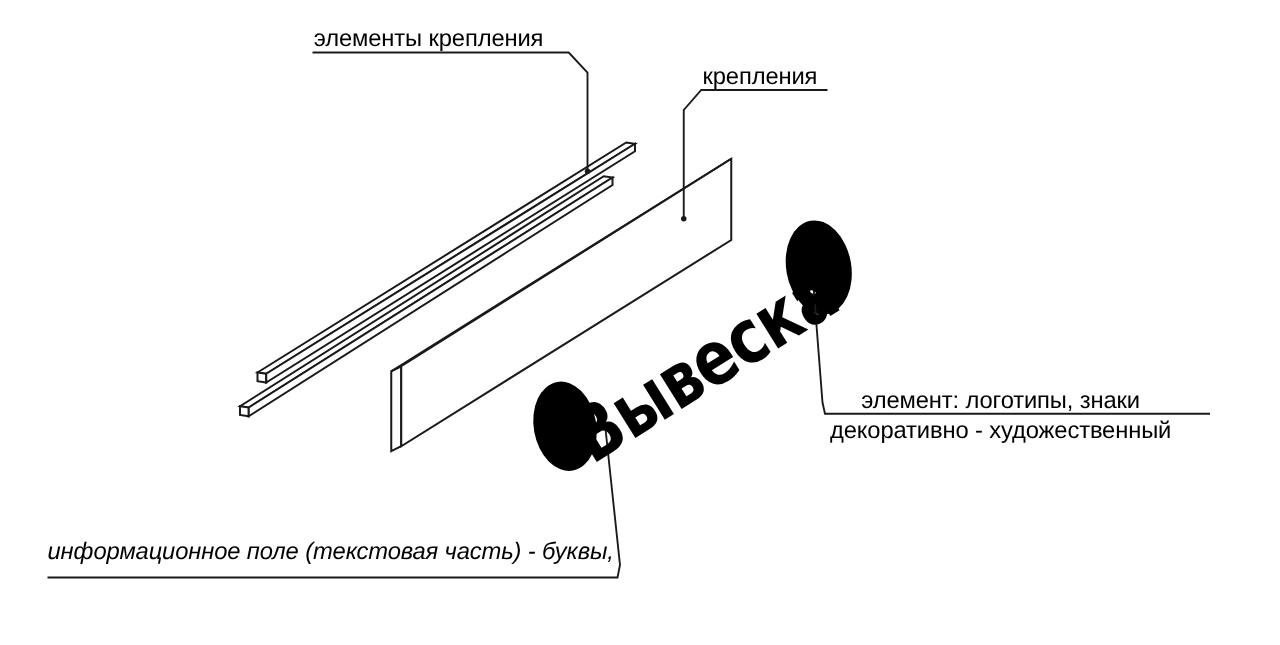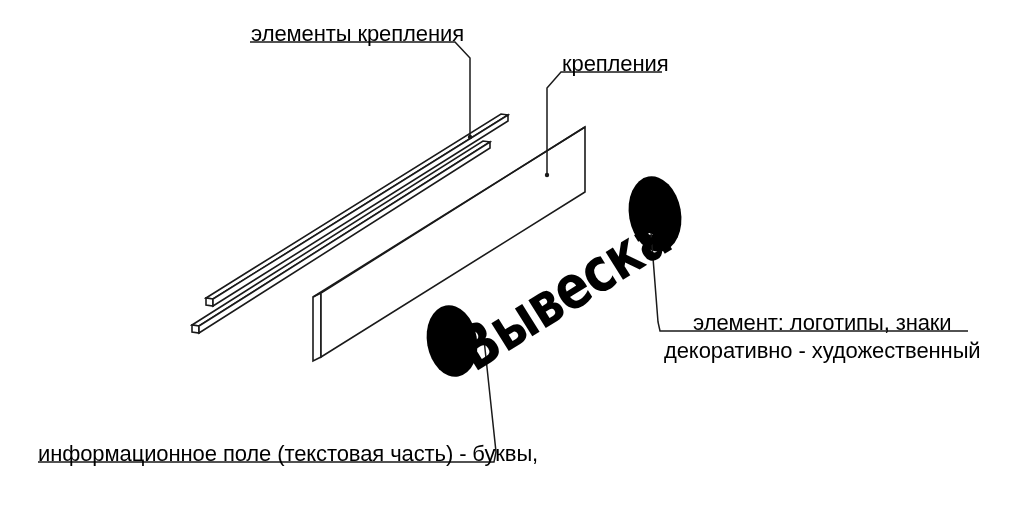--- a/index.html
+++ b/index.html
@@ -21,44 +21,45 @@
   #diagram {
     position: absolute;
     left: 0;
     top: 0;
     width: 1024px;
     height: 516px;
   }
   .callout-text {
     position: absolute;
     font-family: "Liberation Sans", sans-serif;
-    font-size: 22px;
+    font-size: 19px;
     color: #000000;
     white-space: nowrap;
     line-height: 1.28;
     letter-spacing: -0.1px;
   }
   #label-fasteners {
     left: 251px;
     top: 20px;
   }
   #label-backing {
     left: 562px;
     top: 50px;
   }
   #label-decorative {
     left: 664px;
     top: 309px;
     text-align: center;
   }
   #label-infofield {
     left: 38px;
-    top: 440px;
-    text-align: center;
+    top: 430px;
+    text-align: left;
     width: 458px;
+    font-style: italic;
   }
   .signword {
     position: absolute;
     font-family: "DejaVu Sans", sans-serif;
     font-weight: bold;
     font-size: 60px;
     color: #000000;
     white-space: nowrap;
     letter-spacing: -1px;
     transform-origin: 0 50%;

